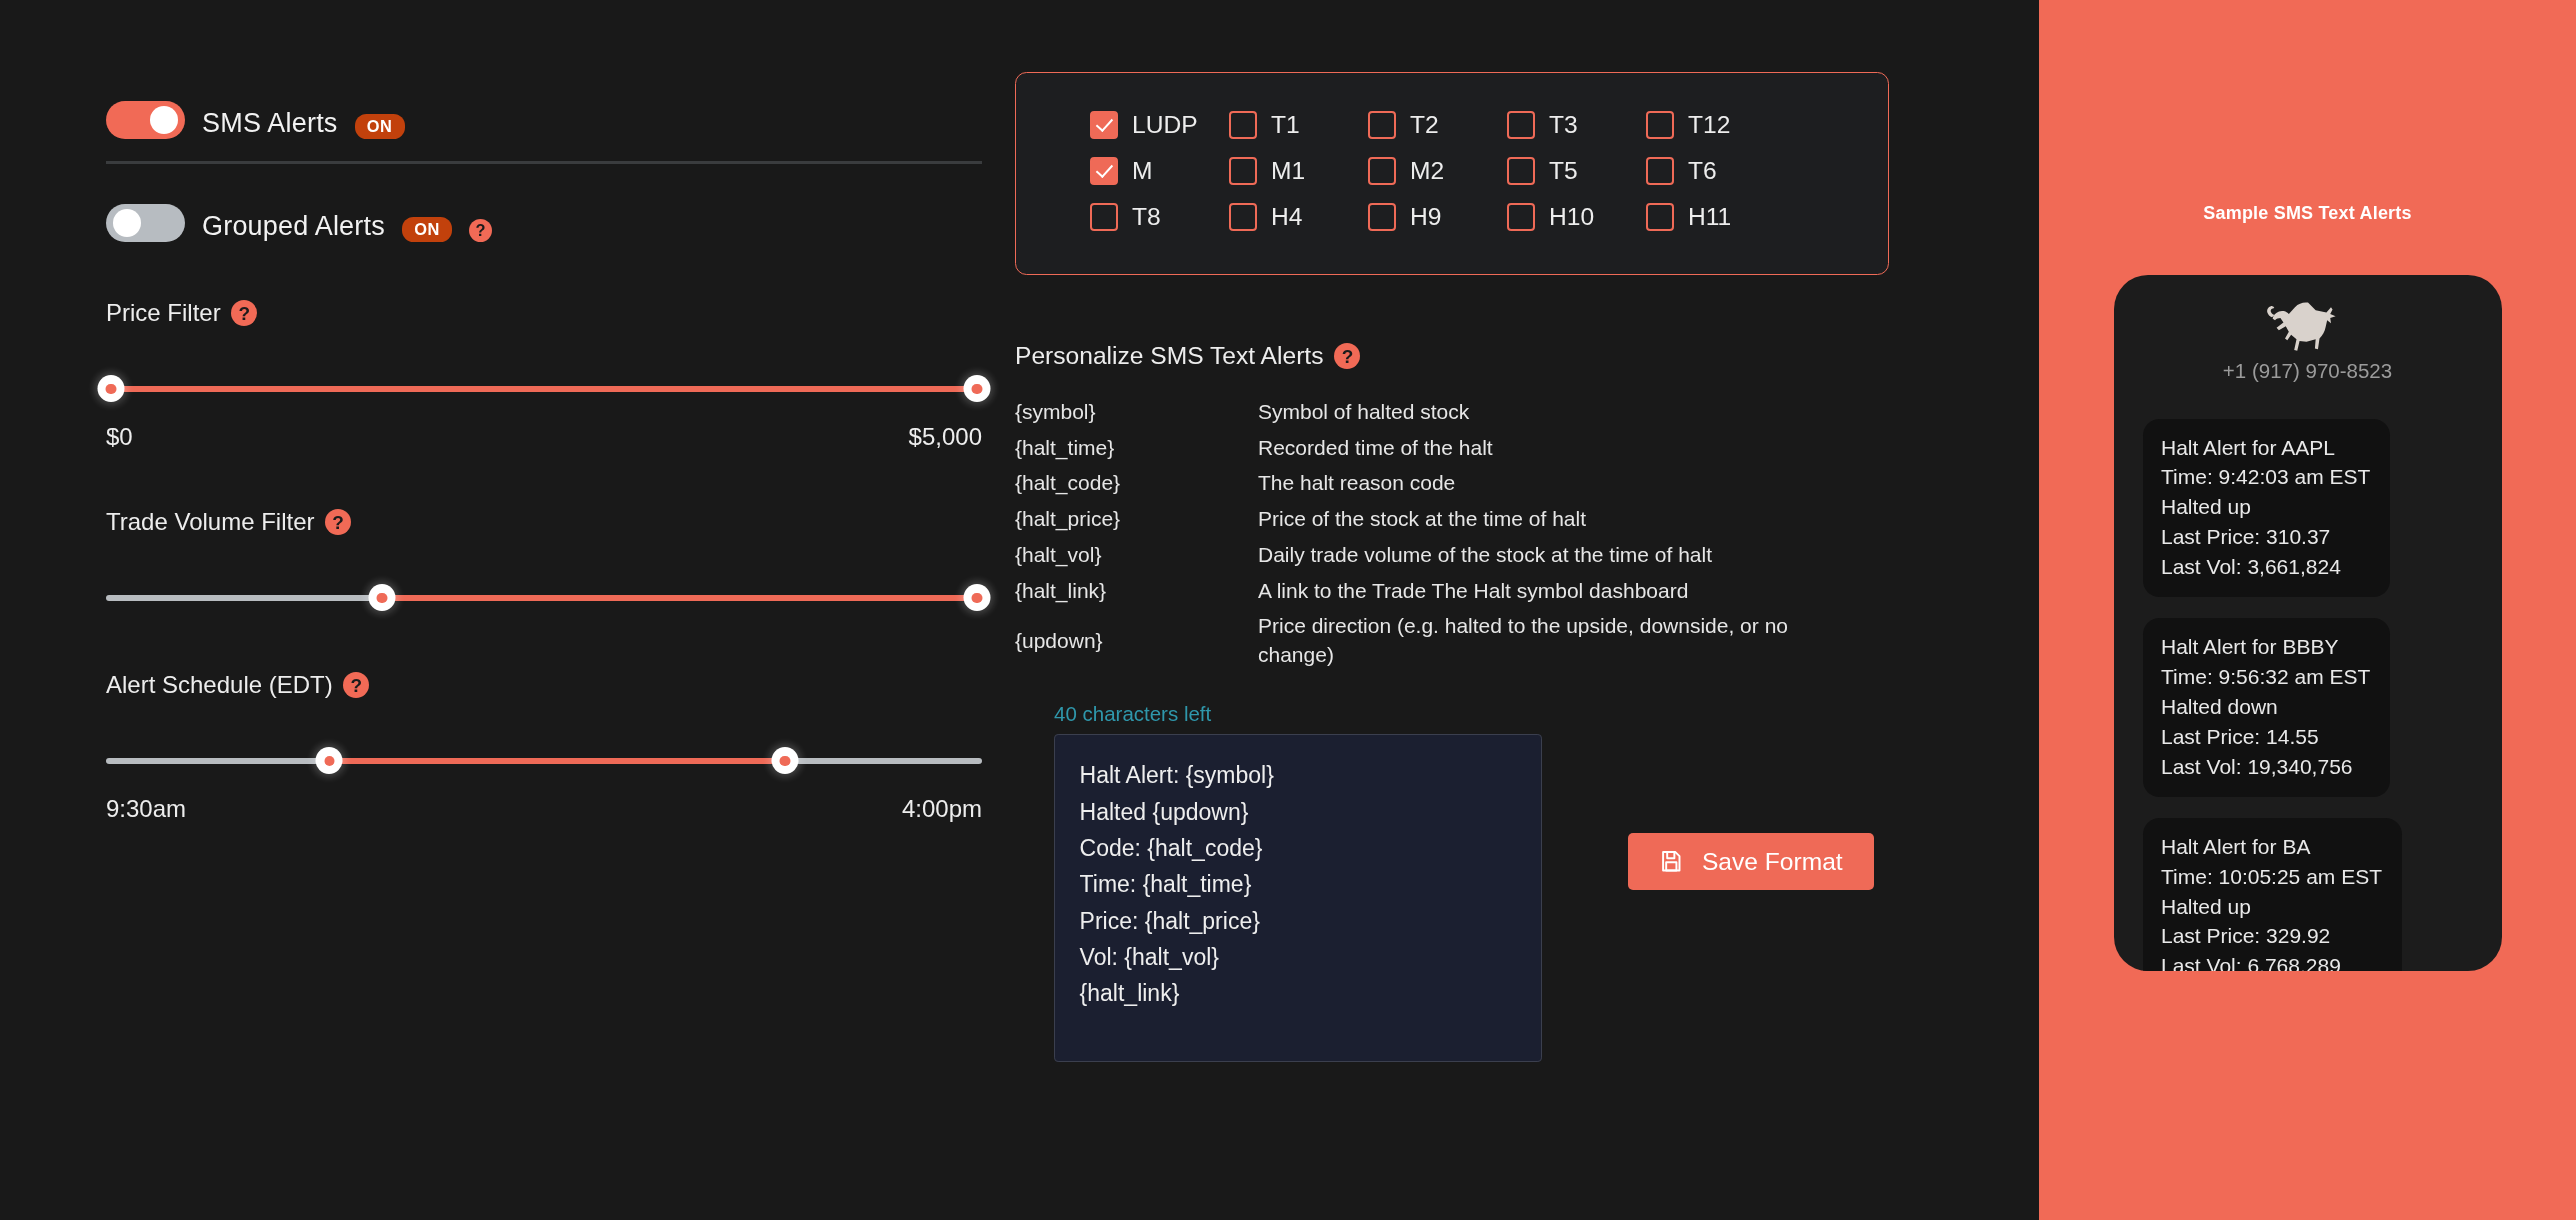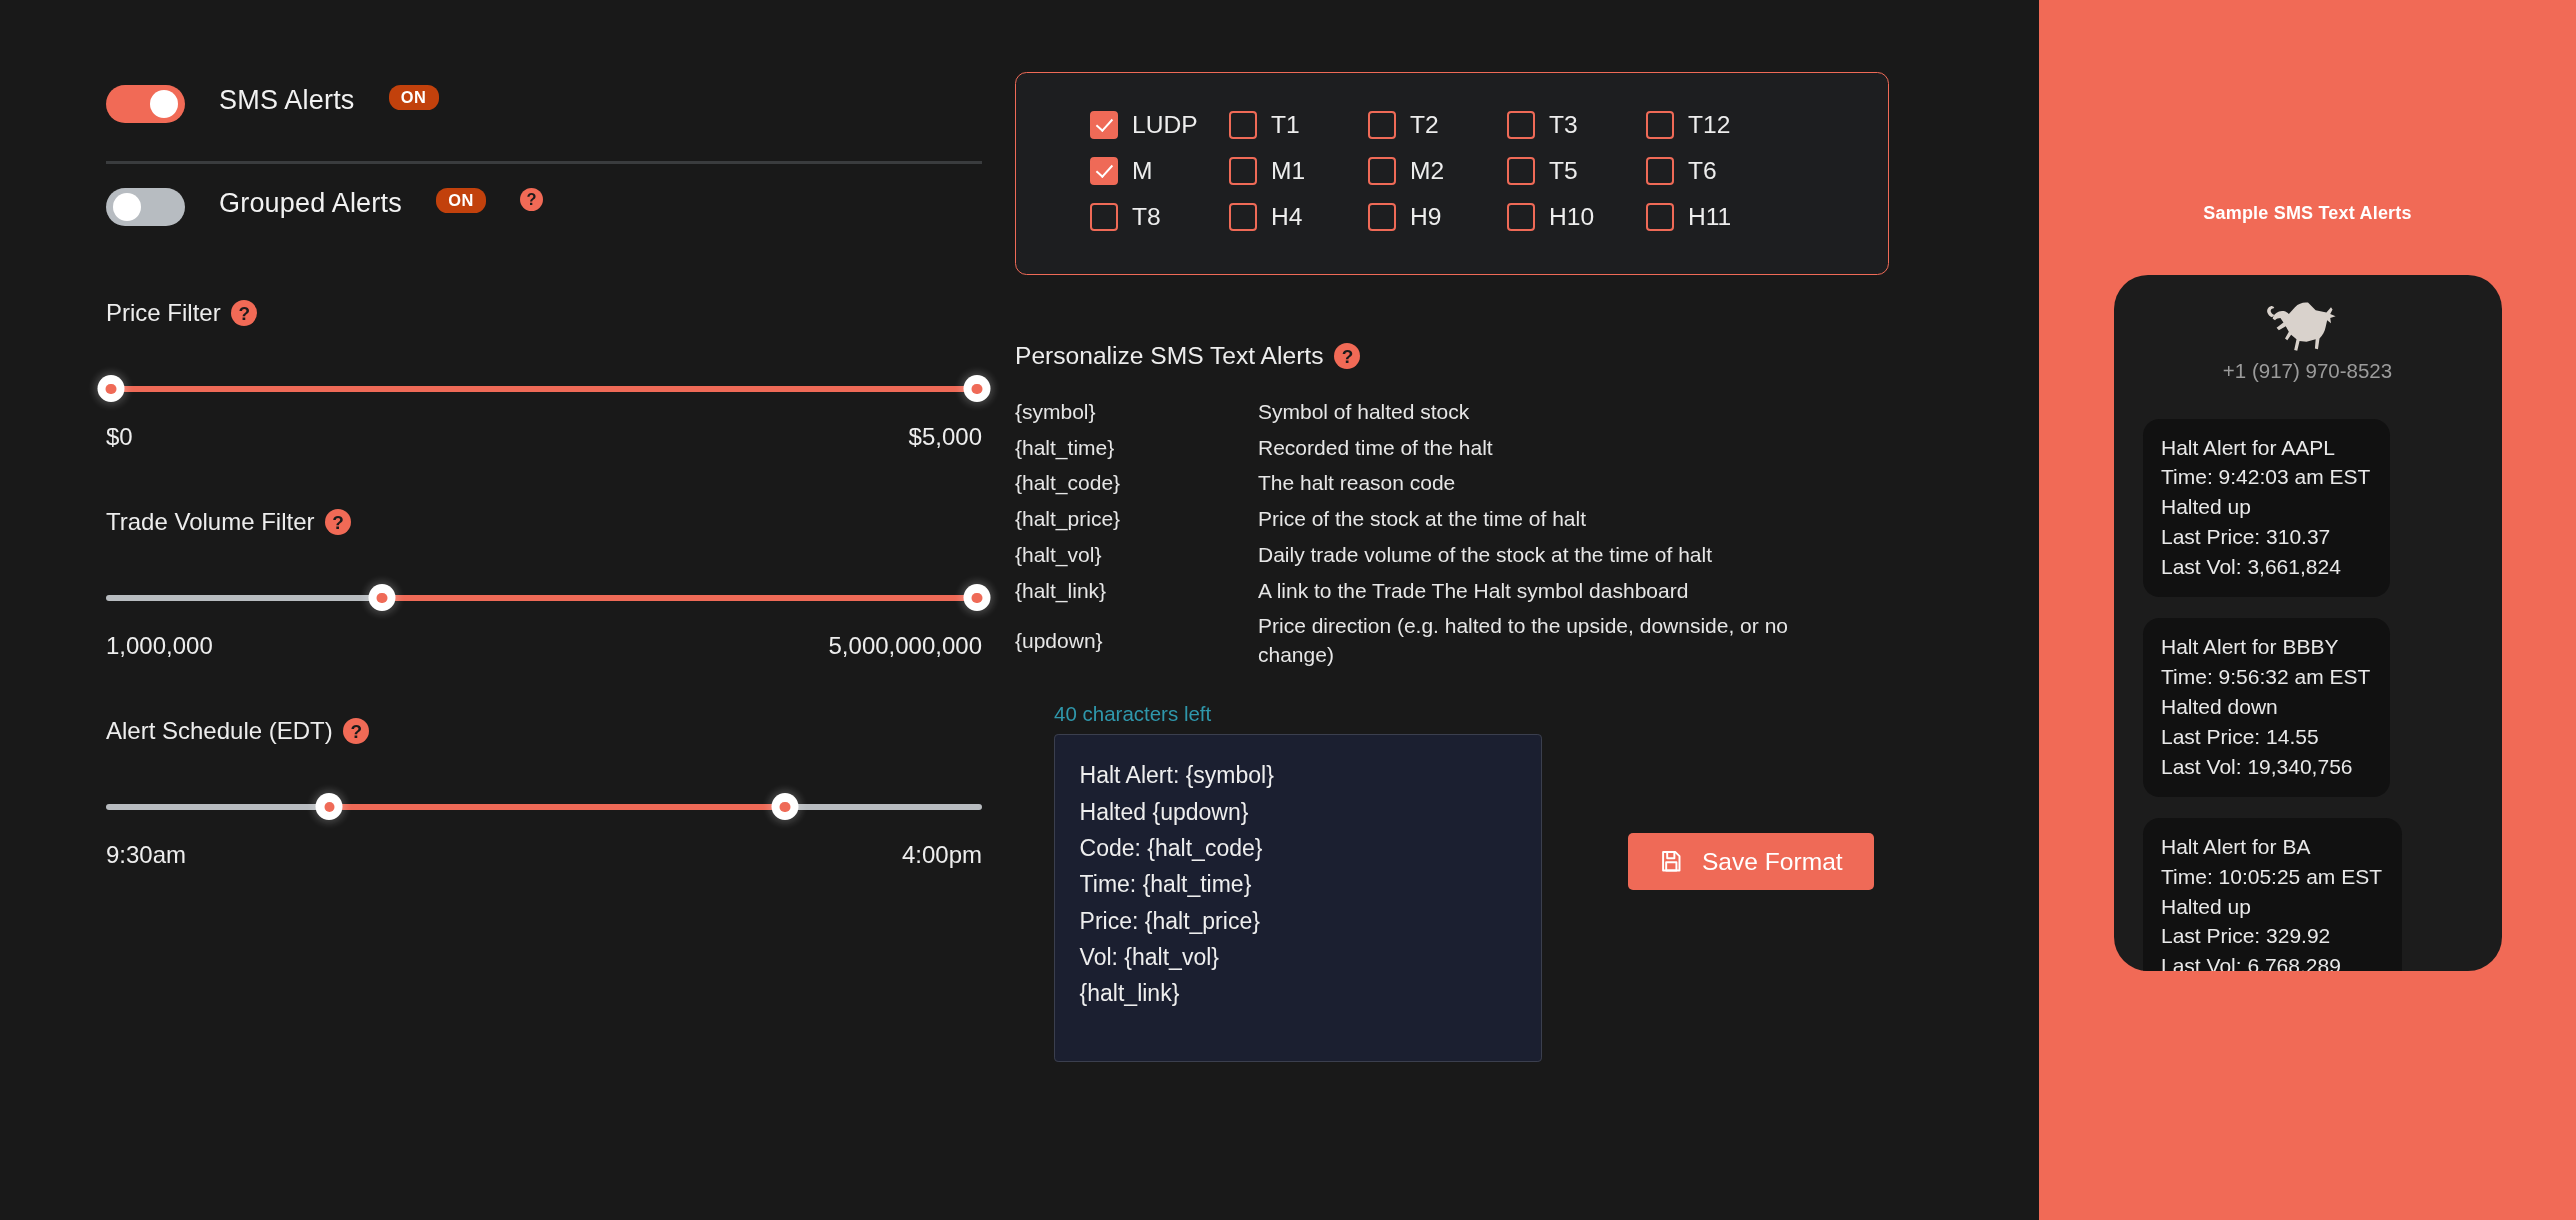--- a/index.html
+++ b/index.html
@@ -17,22 +17,22 @@
   }
 
   
   .left-col {
     width: 1015px;
     padding: 85px 0 0 106px;
     flex: 0 0 auto;
   }
   .toggle-row {
     display: flex;
-    align-items: flex-start;
-    gap: 34px;
+    align-items: flex-end;
+    gap: 17px;
     height: 54px;
   }
   .switch {
     width: 79px; height: 38px;
     border-radius: 19px;
     position: relative;
     flex: 0 0 auto;
     cursor: pointer;
   }
   .switch.on  { background: #f16a56; }
@@ -372,24 +372,20 @@
       <div class="slider-title">
         <span>Trade Volume Filter</span>
         <span class="qmark">?</span>
       </div>
       <div class="track-wrap">
         <div class="track-base"></div>
         <div class="track-fill" style="left:31.5%;width:68.5%"></div>
         <div class="thumb" style="left:31.5%"></div>
         <div class="thumb" style="left:99.4%"></div>
       </div>
-      <div class="range-labels">
-        <span>1,000,000</span>
-        <span>5,000,000,000</span>
-      </div>
     </div>
 
     <div class="slider-block">
       <div class="slider-title">
         <span>Alert Schedule (EDT)</span>
         <span class="qmark">?</span>
       </div>
       <div class="track-wrap">
         <div class="track-base"></div>
         <div class="track-fill" style="left:25.5%;width:52%"></div>

